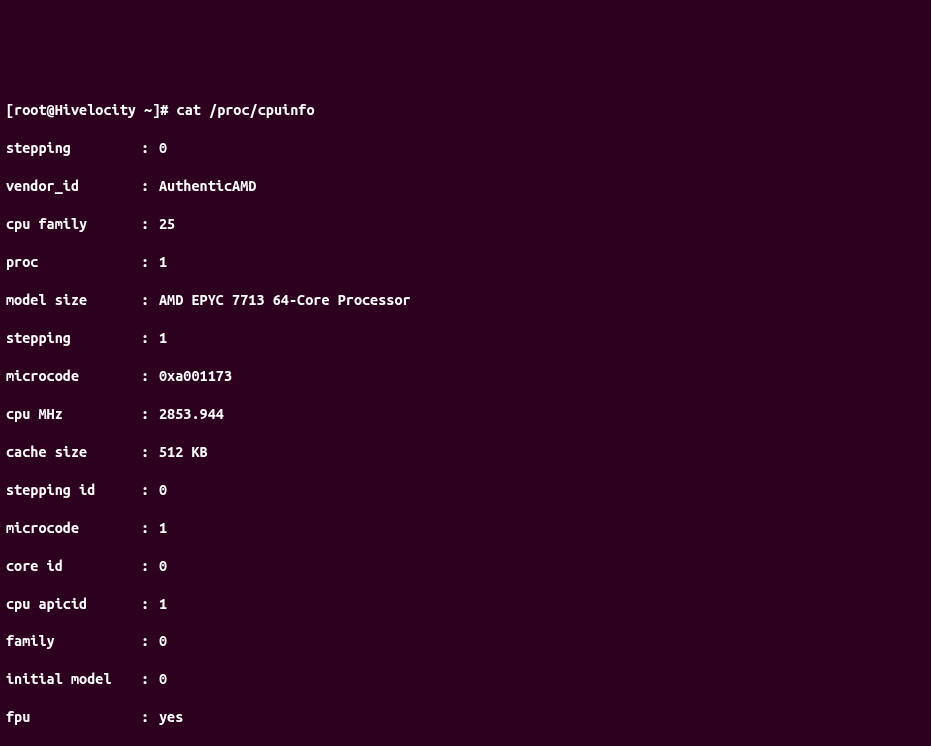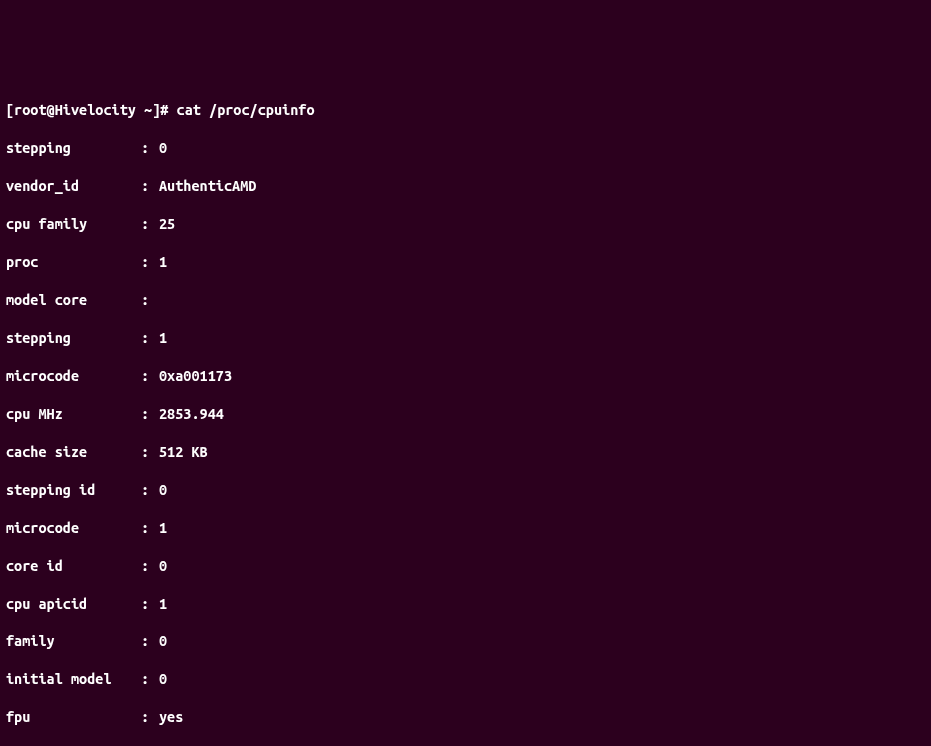--- a/index.html
+++ b/index.html
@@ -43,21 +43,21 @@
 <body>
 
 
 
 <div class="terminal">
 <div class="line"><span>[root@Hivelocity ~]# </span><span>cat /proc/cpuinfo</span></div>
 <div class="kv-line"><span class="kv-key">stepping</span><span class="kv-sep">:</span><span>0</span></div>
 <div class="kv-line"><span class="kv-key">vendor_id</span><span class="kv-sep">:</span><span>AuthenticAMD</span></div>
 <div class="kv-line"><span class="kv-key">cpu family</span><span class="kv-sep">:</span><span>25</span></div>
 <div class="kv-line"><span class="kv-key">proc</span><span class="kv-sep">:</span><span>1</span></div>
-<div class="kv-line"><span class="kv-key">model core</span><span class="kv-sep">:</span></div>
+<div class="kv-line"><span class="kv-key">model size</span><span class="kv-sep">:</span><span>AMD EPYC 7713 64-Core Processor</span></div>
 <div class="kv-line"><span class="kv-key">stepping</span><span class="kv-sep">:</span><span>1</span></div>
 <div class="kv-line"><span class="kv-key">microcode</span><span class="kv-sep">:</span><span>0xa001173</span></div>
 <div class="kv-line"><span class="kv-key">cpu MHz</span><span class="kv-sep">:</span><span>2853.944</span></div>
 <div class="kv-line"><span class="kv-key">cache size</span><span class="kv-sep">:</span><span>512 KB</span></div>
 <div class="kv-line"><span class="kv-key">stepping id</span><span class="kv-sep">:</span><span>0</span></div>
 <div class="kv-line"><span class="kv-key">microcode</span><span class="kv-sep">:</span><span>1</span></div>
 <div class="kv-line"><span class="kv-key">core id</span><span class="kv-sep">:</span><span>0</span></div>
 <div class="kv-line"><span class="kv-key">cpu apicid</span><span class="kv-sep">:</span><span>1</span></div>
 <div class="kv-line"><span class="kv-key">family</span><span class="kv-sep">:</span><span>0</span></div>
 <div class="kv-line"><span class="kv-key">initial model</span><span class="kv-sep">:</span><span>0</span></div>

